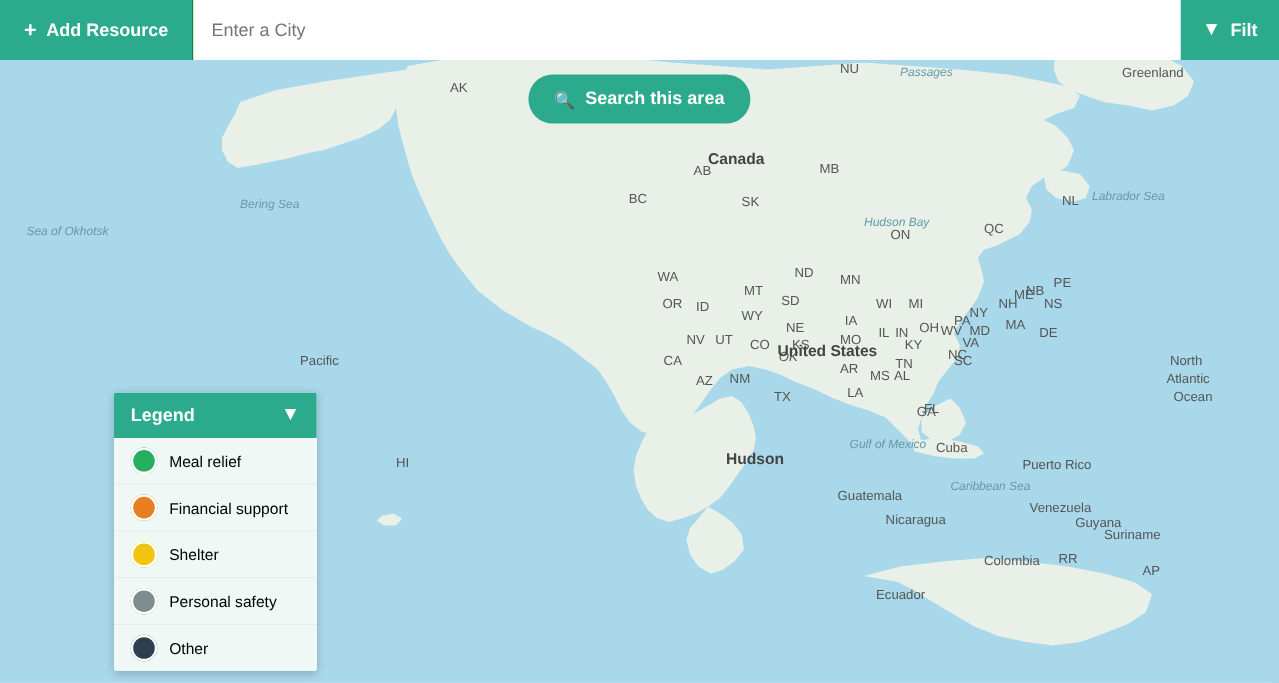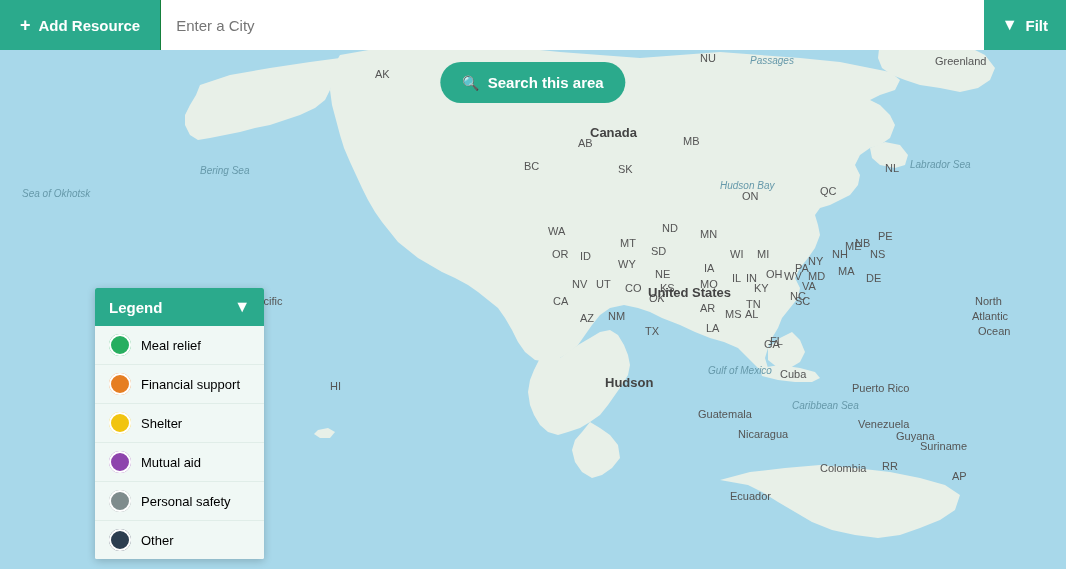--- a/index.html
+++ b/index.html
@@ -342,28 +342,20 @@
       </div>
       <div class="legend-item">
         <div class="legend-icon" style="background: rgb(241, 196, 15); color: white; font-size: 12px; font-weight: bold;">
           <svg width="22" height="22" viewBox="0 0 22 22">
       <circle cx="11" cy="11" r="10" fill="#f1c40f" stroke="white" stroke-width="2"></circle>
     </svg>
         </div>
         <span>Shelter</span>
       </div>
       <div class="legend-item">
-        <div class="legend-icon" style="background: rgb(142, 68, 173); color: white; font-size: 12px; font-weight: bold;">
-          <svg width="22" height="22" viewBox="0 0 22 22">
-      <circle cx="11" cy="11" r="10" fill="#8e44ad" stroke="white" stroke-width="2"></circle>
-    </svg>
-        </div>
-        <span>Mutual aid</span>
-      </div>
-      <div class="legend-item">
         <div class="legend-icon" style="background: rgb(127, 140, 141); color: white; font-size: 12px; font-weight: bold;">
           <svg width="22" height="22" viewBox="0 0 22 22">
       <circle cx="11" cy="11" r="10" fill="#7f8c8d" stroke="white" stroke-width="2"></circle>
     </svg>
         </div>
         <span>Personal safety</span>
       </div>
       <div class="legend-item">
         <div class="legend-icon" style="background: rgb(44, 62, 80); color: white; font-size: 12px; font-weight: bold;">
           <svg width="22" height="22" viewBox="0 0 22 22">

